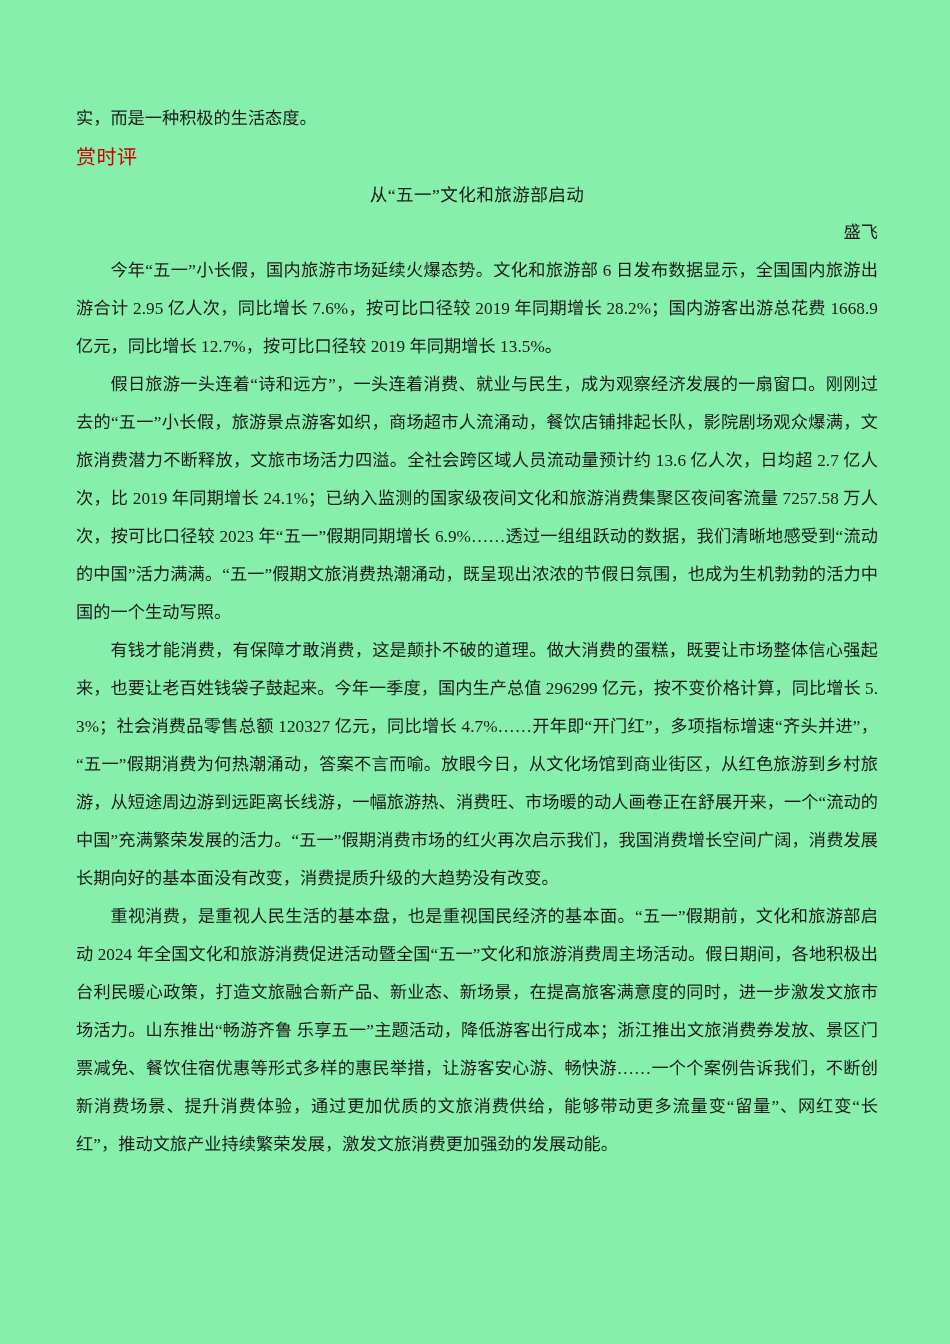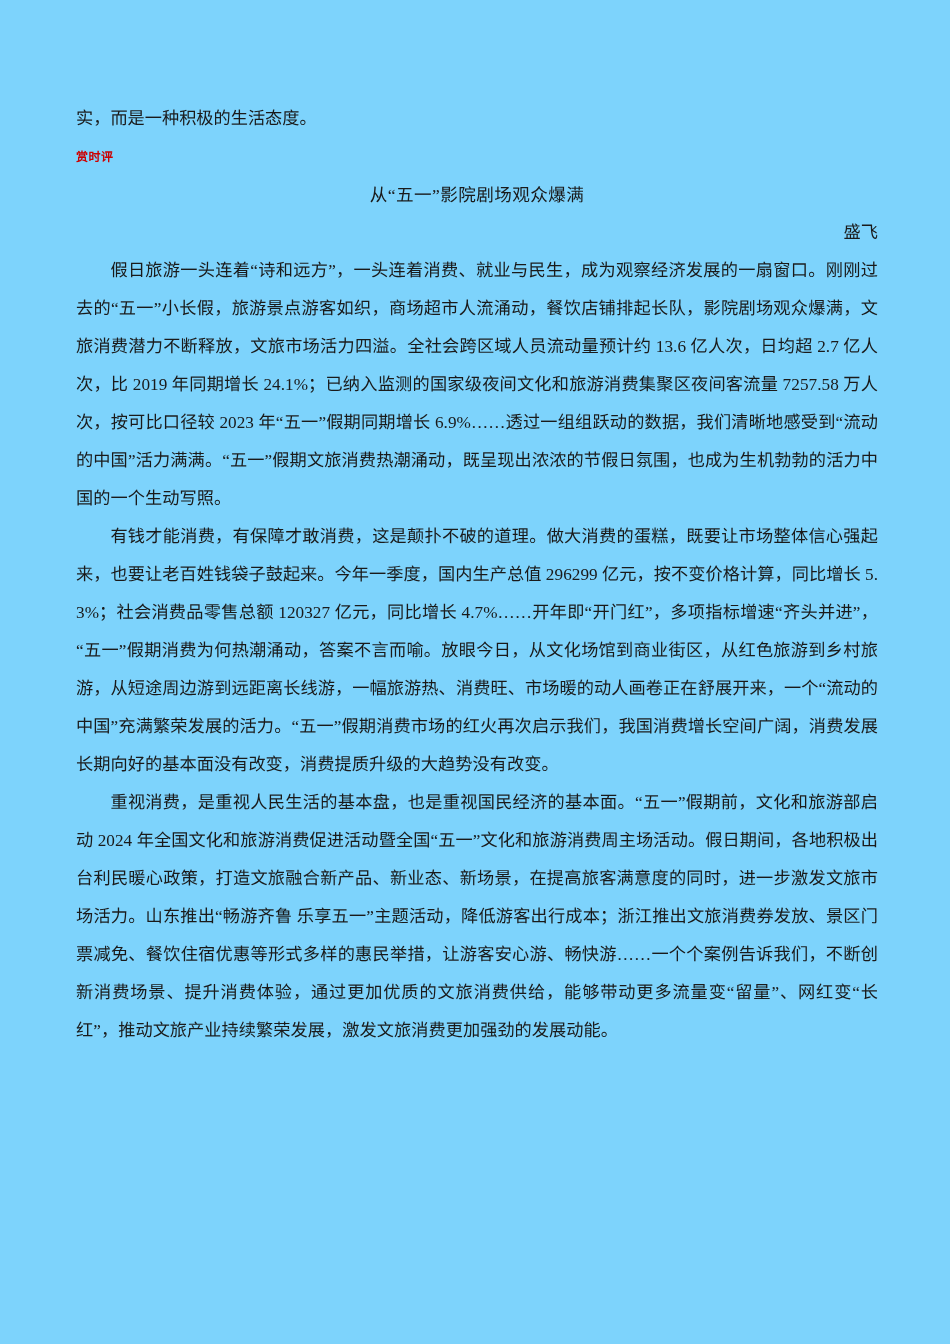--- a/index.html
+++ b/index.html
@@ -5,44 +5,44 @@
 <style>
   html, body {
     margin: 0;
     padding: 0;
     background: #ffffff;
   }
   .page {
     position: relative;
     width: 950px;
     height: 1344px;
-    background: #7dd3fc;
+    background: #86efac;
     margin: 0 auto;
     overflow: hidden;
     box-sizing: border-box;
   }
   .content {
     position: absolute;
     left: 76px;
     top: 100px;
     width: 802px;
     font-family: "Liberation Serif", "DejaVu Serif", serif;
     color: #1a1a1a;
   }
   .lead-line {
     font-size: 17.2px;
     line-height: 38px;
     margin: 0;
     text-align: left;
   }
   .section-heading {
-    font-size: 12px;
+    font-size: 20px;
     line-height: 38px;
     margin: 0;
-    font-weight: bold;
+    font-weight: normal;
     color: #CC0000;
     font-family: "Liberation Sans", "DejaVu Sans", sans-serif;
     letter-spacing: 0.5px;
   }
   .article-title {
     font-size: 17.6px;
     line-height: 38px;
     margin: 0;
     text-align: center;
     letter-spacing: 0.4px;
@@ -67,24 +67,25 @@
 </head>
 <body>
 
 <div class="page">
   <div class="content">
 
     <p class="lead-line">实，而是一种积极的生活态度。</p>
 
     <p class="section-heading">赏时评</p>
 
-    <p class="article-title">从“五一”影院剧场观众爆满</p>
+    <p class="article-title">从“五一”文化和旅游部启动</p>
 
     <p class="article-author">盛飞</p>
 
+    <p class="para">今年“五一”小长假，国内旅游市场延续火爆态势。文化和旅游部 6 日发布数据显示，全国国内旅游出游合计 2.95 亿人次，同比增长 7.6%，按可比口径较 2019 年同期增长 28.2%；国内游客出游总花费 1668.9 亿元，同比增长 12.7%，按可比口径较 2019 年同期增长 13.5%。</p>
 
     <p class="para">假日旅游一头连着“诗和远方”，一头连着消费、就业与民生，成为观察经济发展的一扇窗口。刚刚过去的“五一”小长假，旅游景点游客如织，商场超市人流涌动，餐饮店铺排起长队，影院剧场观众爆满，文旅消费潜力不断释放，文旅市场活力四溢。全社会跨区域人员流动量预计约 13.6 亿人次，日均超 2.7 亿人次，比 2019 年同期增长 24.1%；已纳入监测的国家级夜间文化和旅游消费集聚区夜间客流量 7257.58 万人次，按可比口径较 2023 年“五一”假期同期增长 6.9%……透过一组组跃动的数据，我们清晰地感受到“流动的中国”活力满满。“五一”假期文旅消费热潮涌动，既呈现出浓浓的节假日氛围，也成为生机勃勃的活力中国的一个生动写照。</p>
 
     <p class="para">有钱才能消费，有保障才敢消费，这是颠扑不破的道理。做大消费的蛋糕，既要让市场整体信心强起来，也要让老百姓钱袋子鼓起来。今年一季度，国内生产总值 296299 亿元，按不变价格计算，同比增长 5.3%；社会消费品零售总额 120327 亿元，同比增长 4.7%……开年即“开门红”，多项指标增速“齐头并进”，“五一”假期消费为何热潮涌动，答案不言而喻。放眼今日，从文化场馆到商业街区，从红色旅游到乡村旅游，从短途周边游到远距离长线游，一幅旅游热、消费旺、市场暖的动人画卷正在舒展开来，一个“流动的中国”充满繁荣发展的活力。“五一”假期消费市场的红火再次启示我们，我国消费增长空间广阔，消费发展长期向好的基本面没有改变，消费提质升级的大趋势没有改变。</p>
 
     <p class="para">重视消费，是重视人民生活的基本盘，也是重视国民经济的基本面。“五一”假期前，文化和旅游部启动 2024 年全国文化和旅游消费促进活动暨全国“五一”文化和旅游消费周主场活动。假日期间，各地积极出台利民暖心政策，打造文旅融合新产品、新业态、新场景，在提高旅客满意度的同时，进一步激发文旅市场活力。山东推出“畅游齐鲁 乐享五一”主题活动，降低游客出行成本；浙江推出文旅消费券发放、景区门票减免、餐饮住宿优惠等形式多样的惠民举措，让游客安心游、畅快游……一个个案例告诉我们，不断创新消费场景、提升消费体验，通过更加优质的文旅消费供给，能够带动更多流量变“留量”、网红变“长红”，推动文旅产业持续繁荣发展，激发文旅消费更加强劲的发展动能。</p>
 
 
   </div>
 </div>

